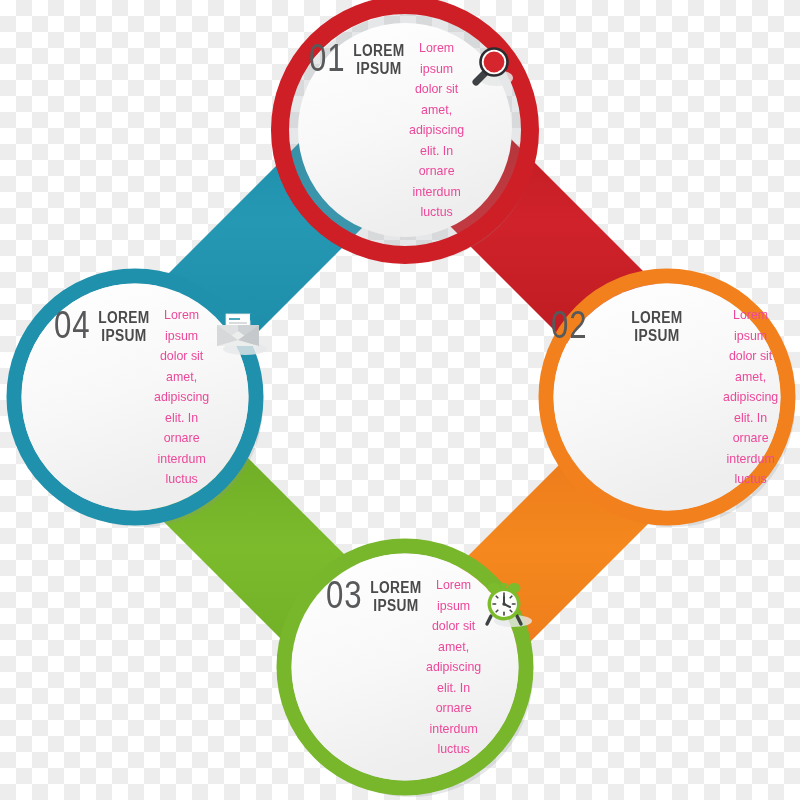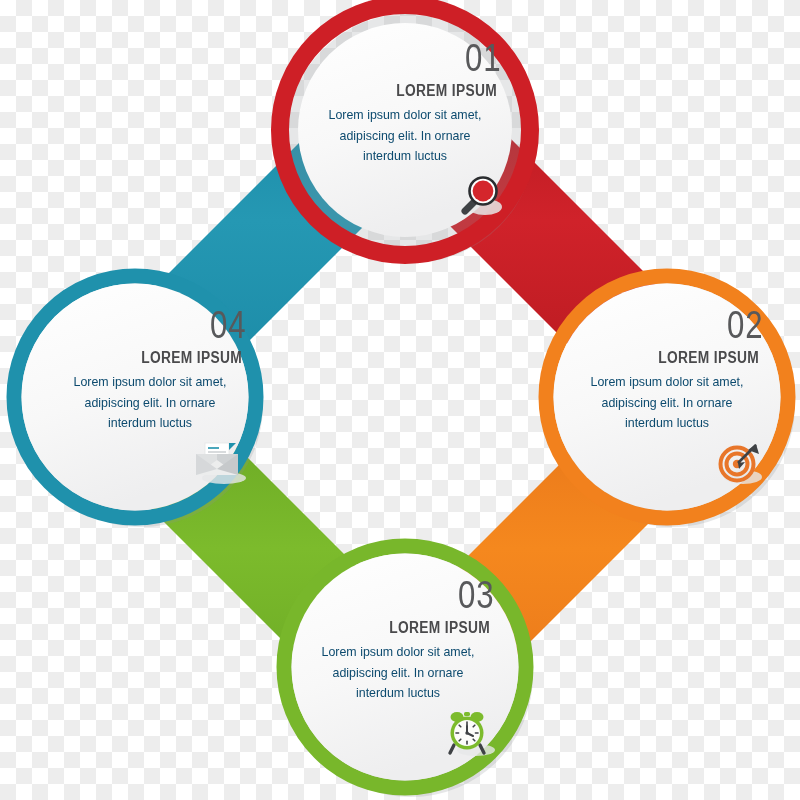--- a/index.html
+++ b/index.html
@@ -14,21 +14,21 @@
     background-size:32px 32px;
     background-position:0 0,16px 16px;
     overflow:hidden;
   }
   #stage{position:relative;width:800px;height:800px;}
   #stage svg.layer{position:absolute;left:0;top:0;width:800px;height:800px;}
 
   
   .node{
     position:absolute;
-    display:flex;flex-direction:column;align-items:flex-end;
+    display:flex;flex-direction:row;align-items:flex-start;
     text-align:center;
     pointer-events:auto;
   }
   .num{
     font-family:"Liberation Sans Narrow","Liberation Sans",sans-serif;
     font-size:38px;line-height:40px;
     font-weight:300;
     letter-spacing:1px;
     color:#58595b;
     transform:scaleX(.82);
@@ -37,30 +37,29 @@
     font-family:"Liberation Sans Narrow","Liberation Sans",sans-serif;
     font-size:16px;line-height:18px;
     font-weight:bold;
     letter-spacing:.4px;
     color:#4a4a4c;
     transform:scaleX(.86);
     margin-top:4px;
   }
   .body{
     font-size:12.4px;line-height:20.5px;
-    color:#0c4a6e;
-    margin-top:5px;
+    color:#ec4899;
     width:200px;
   }
   .icon-wrap{margin-top:5px;height:48px;display:flex;align-items:center;justify-content:center;}
 
   
   #node-01{left:305px;top:38px;width:200px;}
-  #node-02{left:567px;top:305px;width:200px;}
-  #node-03{left:298px;top:575px;width:200px;}
+  #node-02{left:547px;top:305px;width:200px;gap:36px;}
+  #node-03{left:322px;top:575px;width:200px;}
   #node-04{left:50px;top:305px;width:200px;}
 </style>
 </head>
 <body>
 
 <div id="stage">
 
   <svg class="layer" viewBox="0 0 800 800">
     <defs>
       <linearGradient id="gTeal" x1="0" y1="0" x2="0" y2="1">

